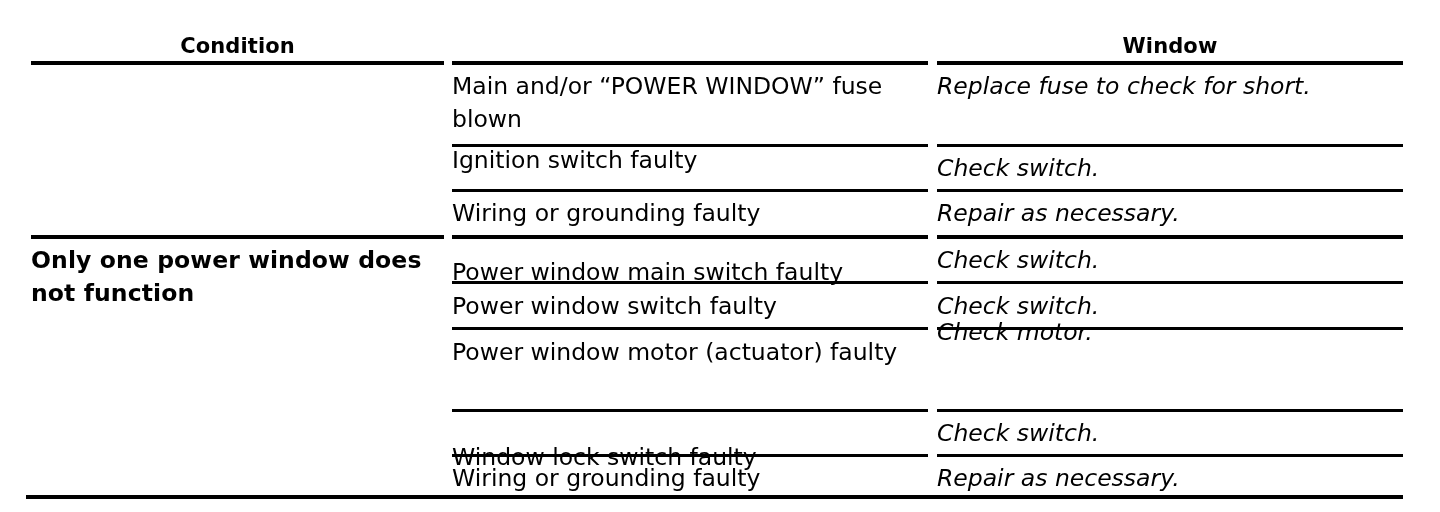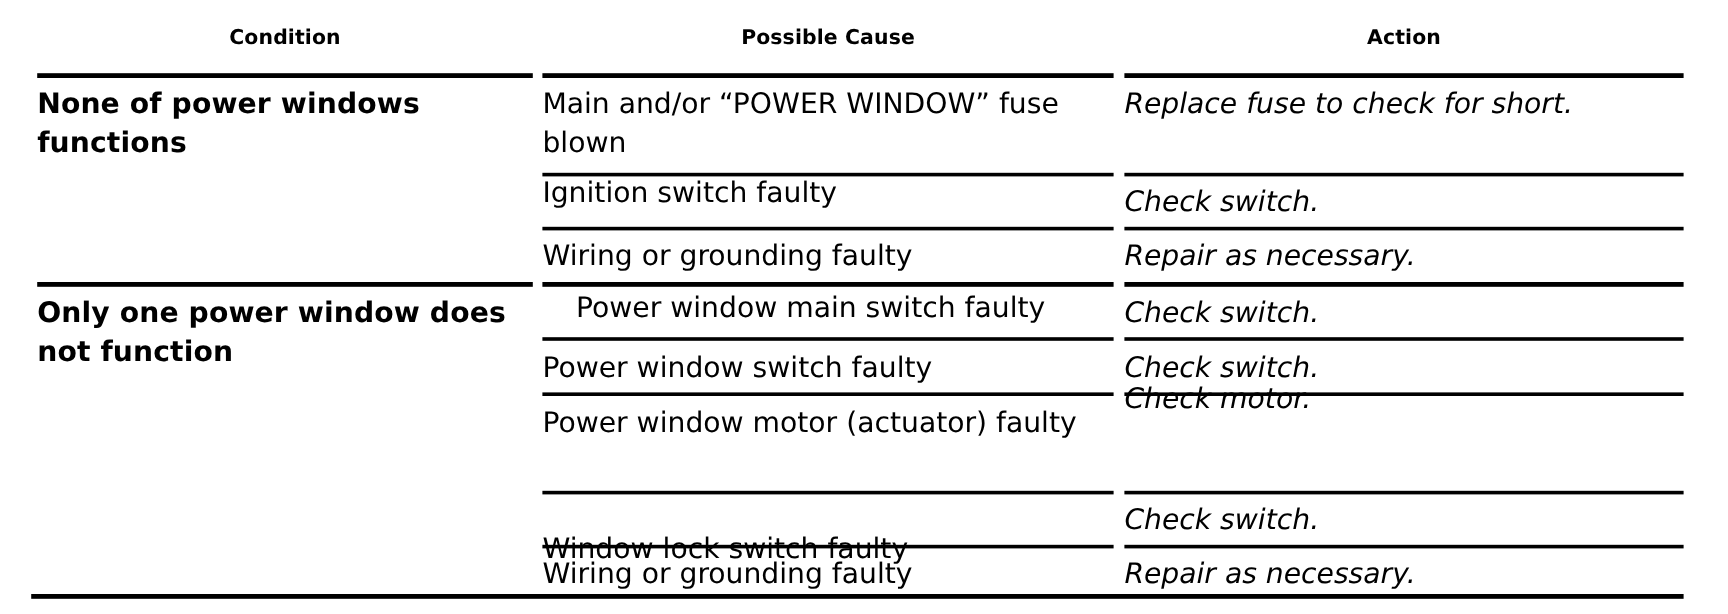--- a/index.html
+++ b/index.html
@@ -24,26 +24,26 @@
   }
 
   
   .col-cond   { left: 31px;  width: 413px; }
   .col-cause  { left: 452px; width: 476px; }
   .col-action { left: 937px; width: 466px; }
 
   
   .hdr {
     position: absolute;
-    top: 14px;
+    top: 28px;
     height: 36px;
     line-height: 36px;
     text-align: center;
     font-weight: bold;
-    font-size: 17px;
+    font-size: 21px;
     letter-spacing: 0.1px;
     white-space: nowrap;
   }
 
   
   .rule {
     position: absolute;
     background: #000000;
   }
   .rule.thick { height: 4px; }
@@ -67,23 +67,22 @@
     font-weight: normal;
   }
 </style>
 </head>
 <body>
 
 <div class="sheet">
 
   <div class="hdr col-cond">Condition</div>
 
-  <div class="hdr col-cause">Possible Cause</div>
 
-  <div class="hdr col-action">Action</div>
+  <div class="hdr col-action">Window</div>
 
   <div class="rule thick" style="left:31px;  width:413px; top:61px;"></div>
   <div class="rule thick" style="left:31px;  width:413px; top:235px;"></div>
 
   <div class="rule thick" style="left:452px; width:476px; top:61px;"></div>
   <div class="rule thin" style="left:452px; width:476px; top:144px;"></div>
   <div class="rule thin" style="left:452px; width:476px; top:189px;"></div>
   <div class="rule thick" style="left:452px; width:476px; top:235px;"></div>
   <div class="rule thin" style="left:452px; width:476px; top:281px;"></div>
   <div class="rule thin" style="left:452px; width:476px; top:327px;"></div>
@@ -94,28 +93,27 @@
   <div class="rule thin" style="left:937px; width:466px; top:144px;"></div>
   <div class="rule thin" style="left:937px; width:466px; top:189px;"></div>
   <div class="rule thick" style="left:937px; width:466px; top:235px;"></div>
   <div class="rule thin" style="left:937px; width:466px; top:281px;"></div>
   <div class="rule thin" style="left:937px; width:466px; top:327px;"></div>
   <div class="rule thin" style="left:937px; width:466px; top:409px;"></div>
   <div class="rule thin" style="left:937px; width:466px; top:454px;"></div>
 
   <div class="rule thick" style="left:26px; width:1377px; top:495px;"></div>
 
-  <div class="cell cond col-cond" style="top:70px;">None of power windows functions</div>
 
   <div class="cell cause col-cause" style="top:70px;">Main and/or “POWER WINDOW” fuse blown</div>
 
   <div class="cell cond col-cond" style="top:244px;">Only one power window does not function</div>
   <div class="cell cause col-cause" style="top:144px;">Ignition switch faulty</div>
   <div class="cell cause col-cause" style="top:197px;">Wiring or grounding faulty</div>
-  <div class="cell cause col-cause" style="top:240px;margin-left:28px;">Power window main switch faulty</div>
+  <div class="cell cause col-cause" style="top:256px;">Power window main switch faulty</div>
   <div class="cell cause col-cause" style="top:336px;">Power window motor (actuator) faulty</div>
   <div class="cell cause col-cause" style="top:290px;">Power window switch faulty</div>
   <div class="cell cause col-cause" style="top:417px;margin-top:24px;">Window lock switch faulty</div>
   <div class="cell cause col-cause" style="top:462px;">Wiring or grounding faulty</div>
 
   <div class="cell action col-action" style="top:70px;font-style:italic;">Replace fuse to check for short.</div>
   <div class="cell action col-action" style="top:152px;">Check switch.</div>
   <div class="cell action col-action" style="top:197px;">Repair as necessary.</div>
   <div class="cell action col-action" style="top:244px;">Check switch.</div>
   <div class="cell action col-action" style="top:290px;">Check switch.</div>

